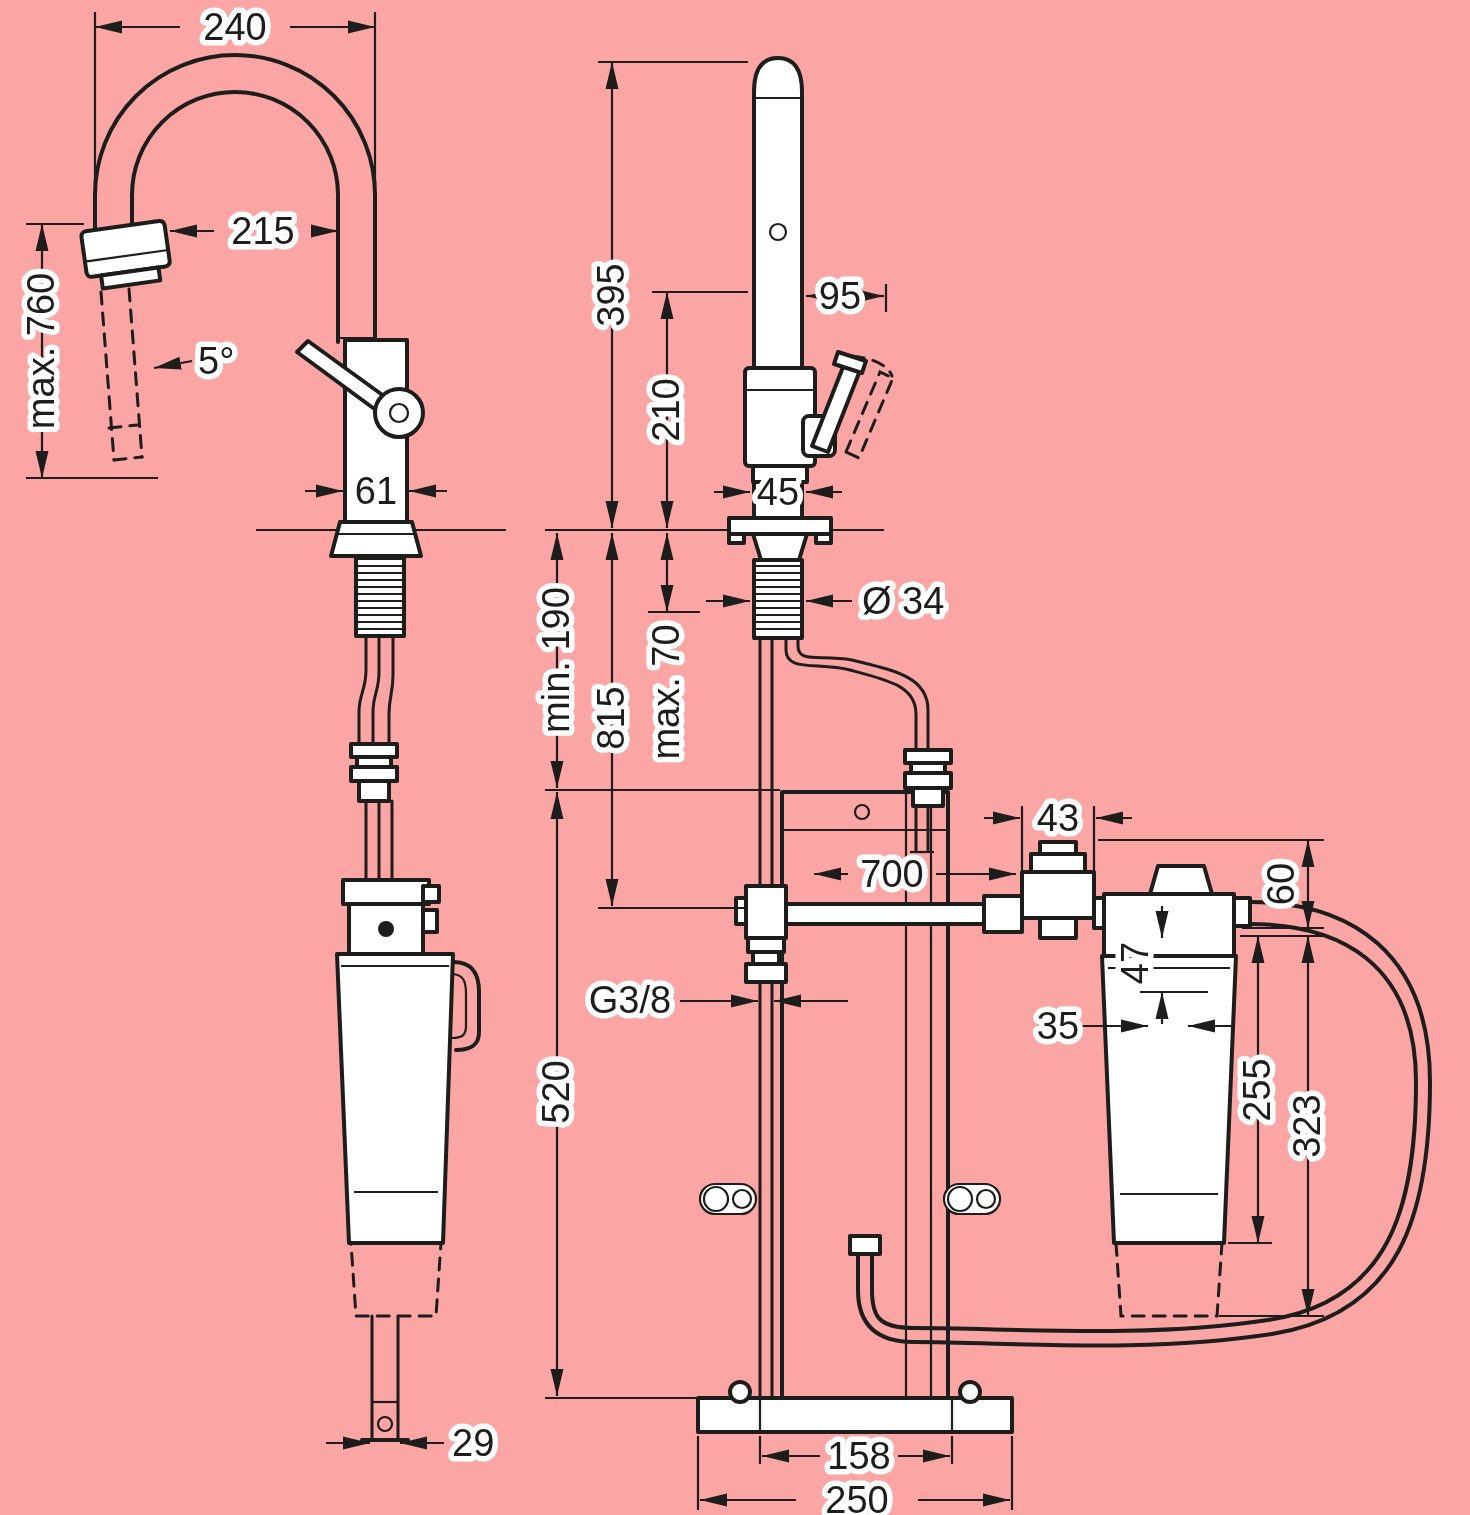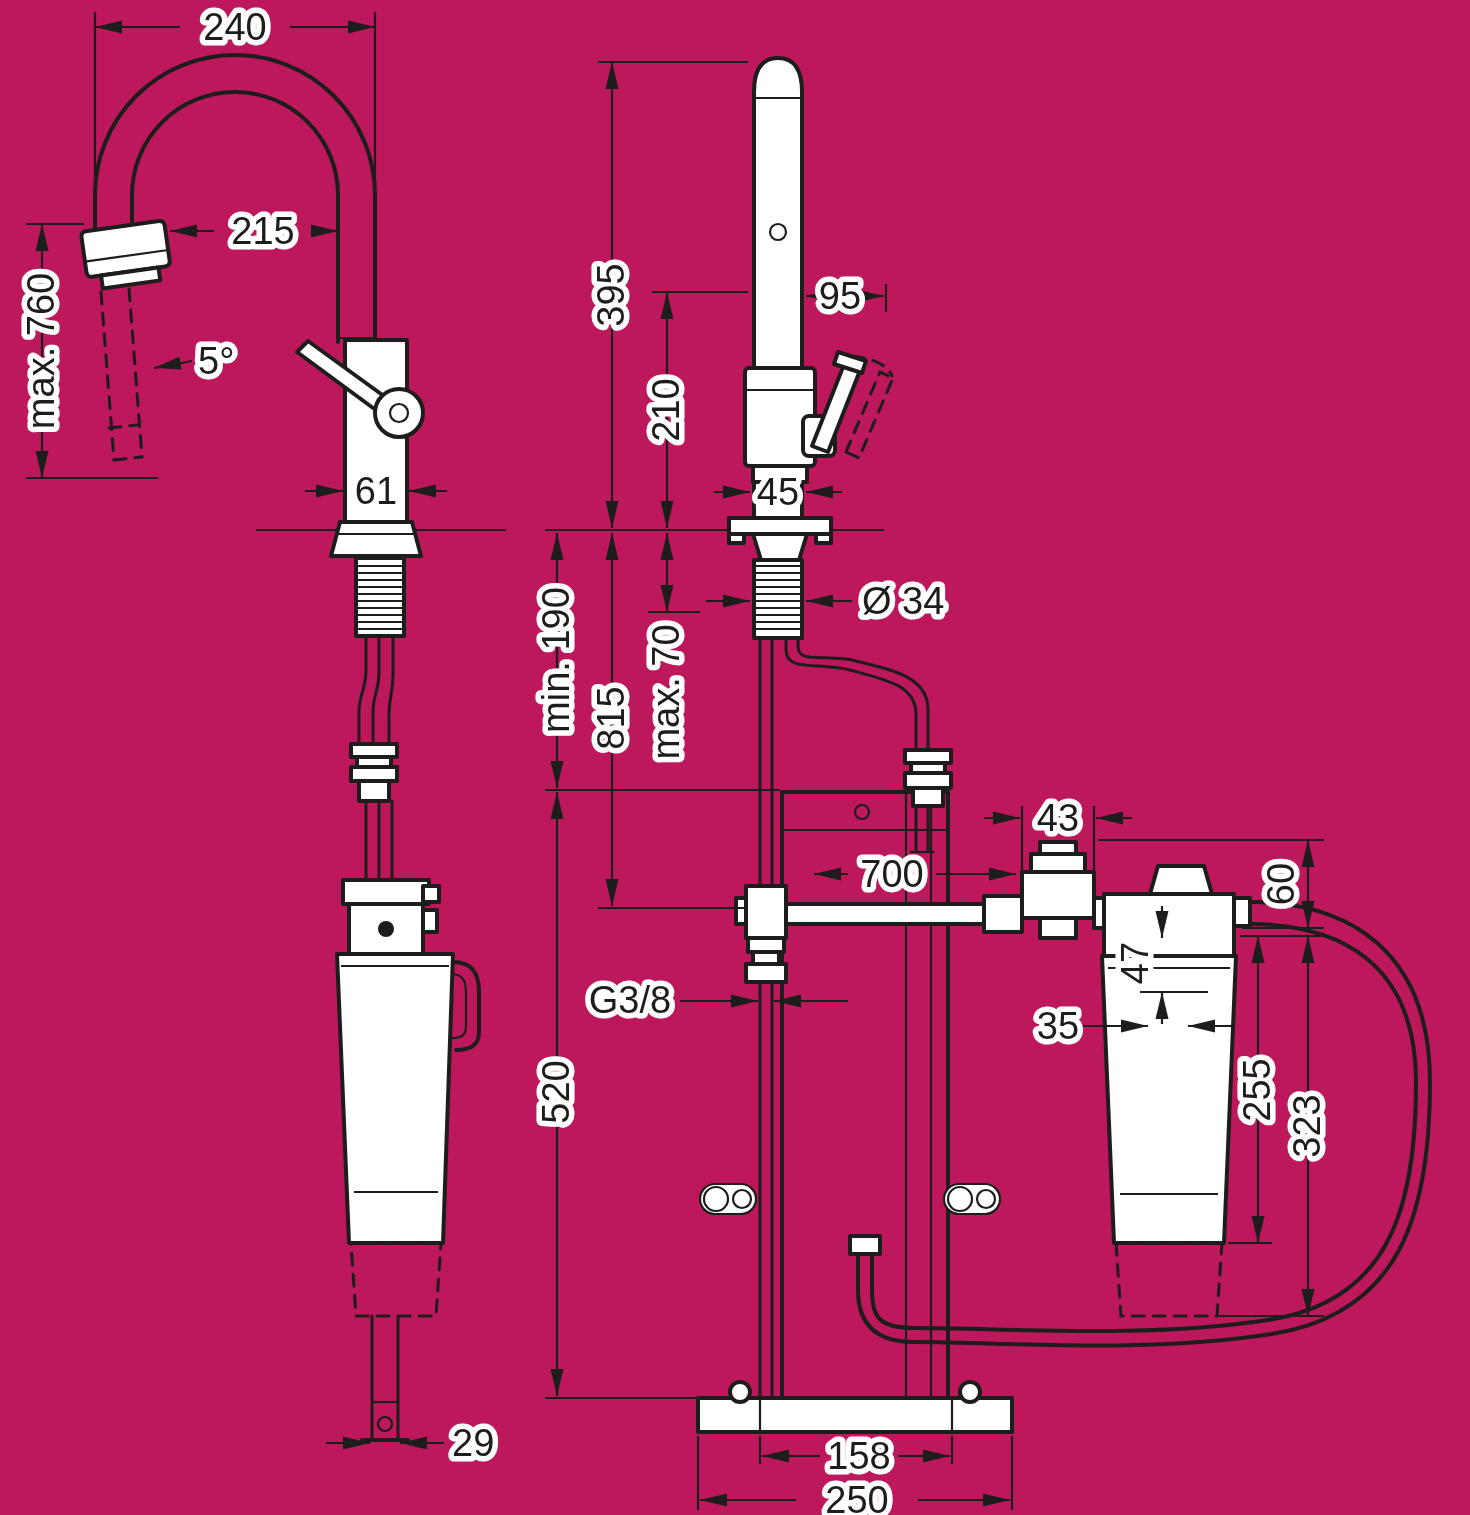--- a/index.html
+++ b/index.html
@@ -1,16 +1,16 @@
 <!DOCTYPE html>
 <html><head>
 <meta charset="utf-8">
 <style>
   html,body{margin:0;padding:0;background:#fff}
-  .stage{width:1470px;height:1515px;background:#be185d;position:relative;font-family:"Liberation Sans",sans-serif}
+  .stage{width:1470px;height:1515px;background:#fca5a5;position:relative;font-family:"Liberation Sans",sans-serif}
   svg{display:block}
   .obj{fill:none;stroke:#1d1d1b;stroke-width:4;stroke-linecap:round;stroke-linejoin:round}
   .objf{fill:#fff;stroke:#1d1d1b;stroke-width:4;stroke-linejoin:round}
   .thin{fill:none;stroke:#1d1d1b;stroke-width:2.2}
   .thinf{fill:#fff;stroke:#1d1d1b;stroke-width:2.2}
   .tube{fill:none;stroke:#1d1d1b;stroke-width:3;stroke-linecap:round}
   .dim{fill:none;stroke:#1d1d1b;stroke-width:2.2}
   .dashline{fill:none;stroke:#1d1d1b;stroke-width:3;stroke-dasharray:12 9;stroke-linecap:round}
   .fillDark{fill:#1d1d1b;stroke:none}
   .lbl{font-family:"Liberation Sans",sans-serif;font-size:38px;fill:#1d1d1b;

